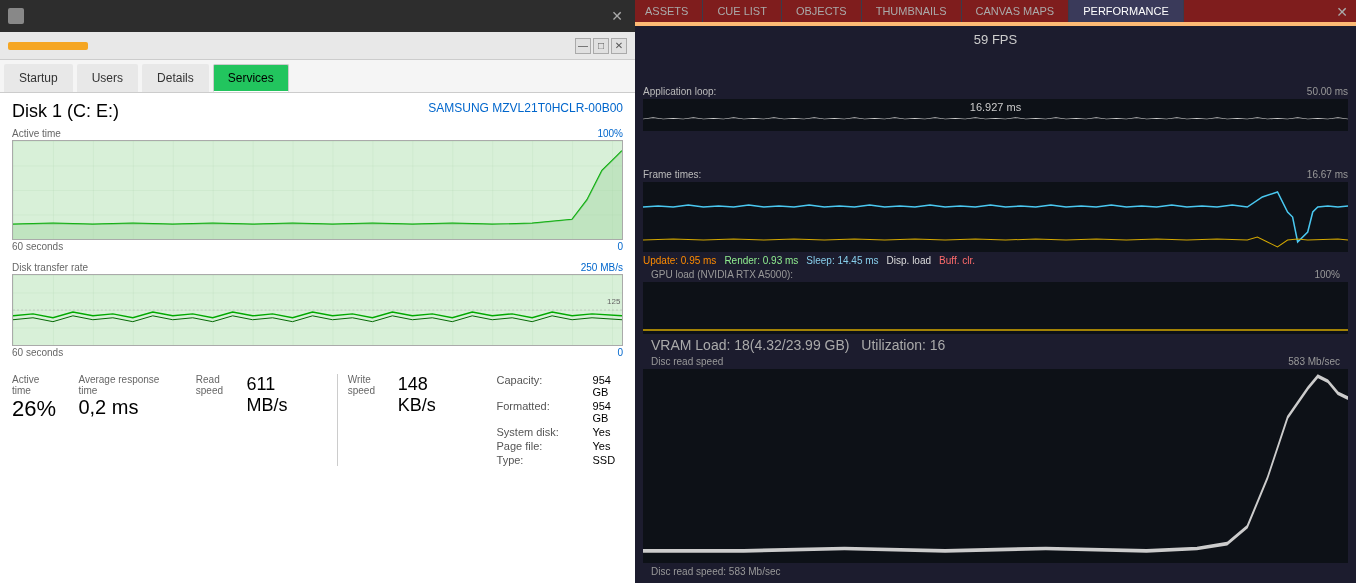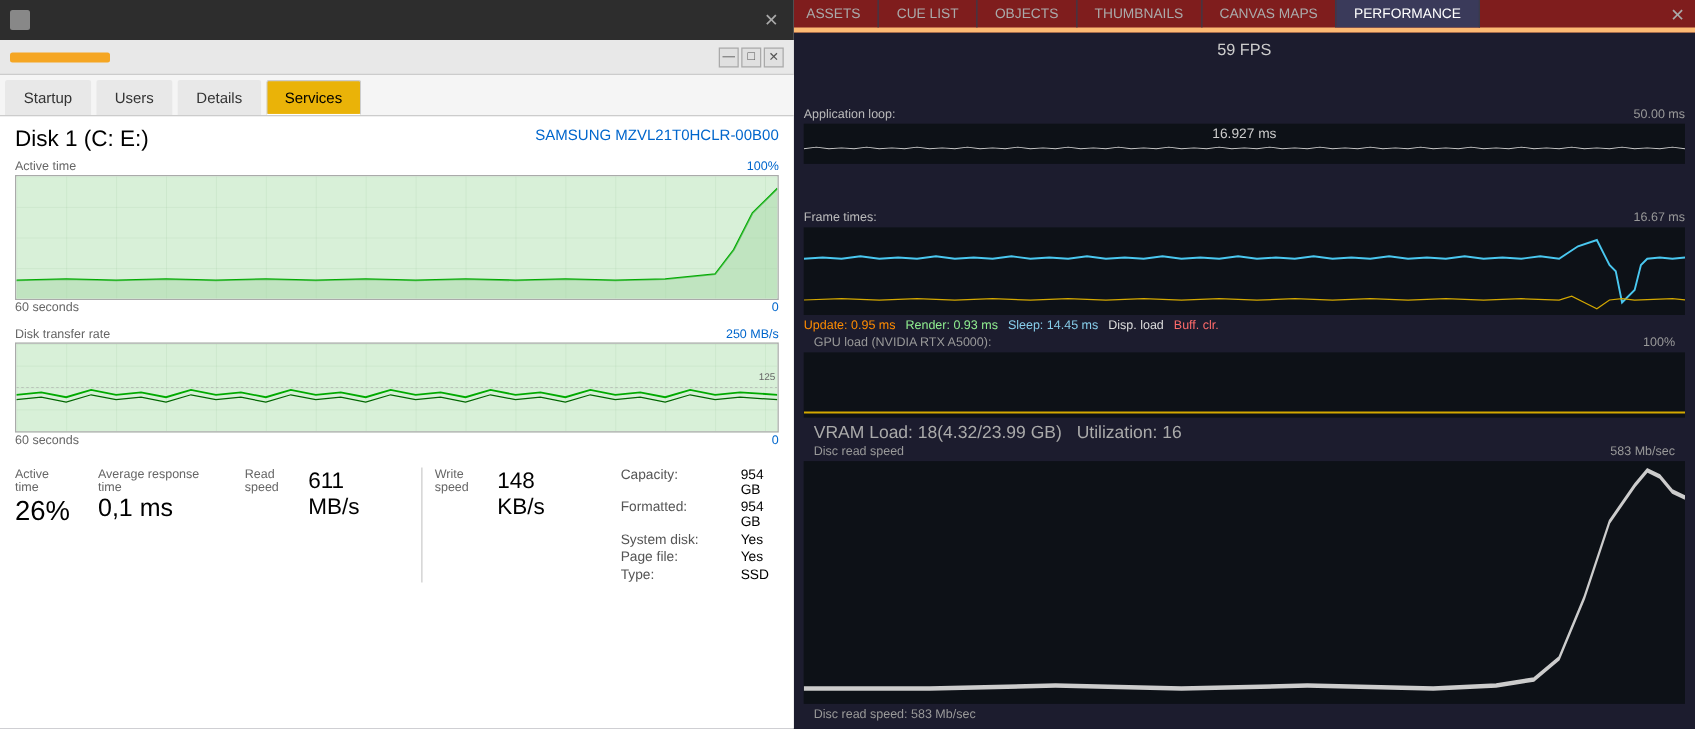--- a/index.html
+++ b/index.html
@@ -87,21 +87,21 @@
       font-size: 12px;
       color: #333;
       cursor: pointer;
       border: 1px solid transparent;
       margin-left: 4px;
       background: #e8e8e8;
       border-radius: 2px 2px 0 0;
     }
 
     .tab.active {
-      background: #eab308;
+      background: #22c55e;
       border-color: #ccc;
       border-bottom-color: #fff;
       color: #000;
     }
 
     .disk-content {
       padding: 8px 12px;
       flex: 1;
       display: flex;
       flex-direction: column;
@@ -475,21 +475,21 @@
 
       <div class="stats-row">
 
         <div class="stat-block">
           <span class="stat-label">Active time</span>
           <span class="stat-value">26%</span>
         </div>
 
         <div class="stat-block">
           <span class="stat-label">Average response time</span>
-          <span class="stat-value" style="font-size:20px;">0,1 ms</span>
+          <span class="stat-value" style="font-size:20px;">0,2 ms</span>
         </div>
 
         <div class="speed-block">
           <div class="speed-item">
             <span class="stat-label">Read speed</span>
             <span class="stat-value" style="font-size:18px;">611 MB/s</span>
           </div>
           <div class="speed-divider"></div>
           <div class="speed-item">
             <span class="stat-label">Write speed</span>

